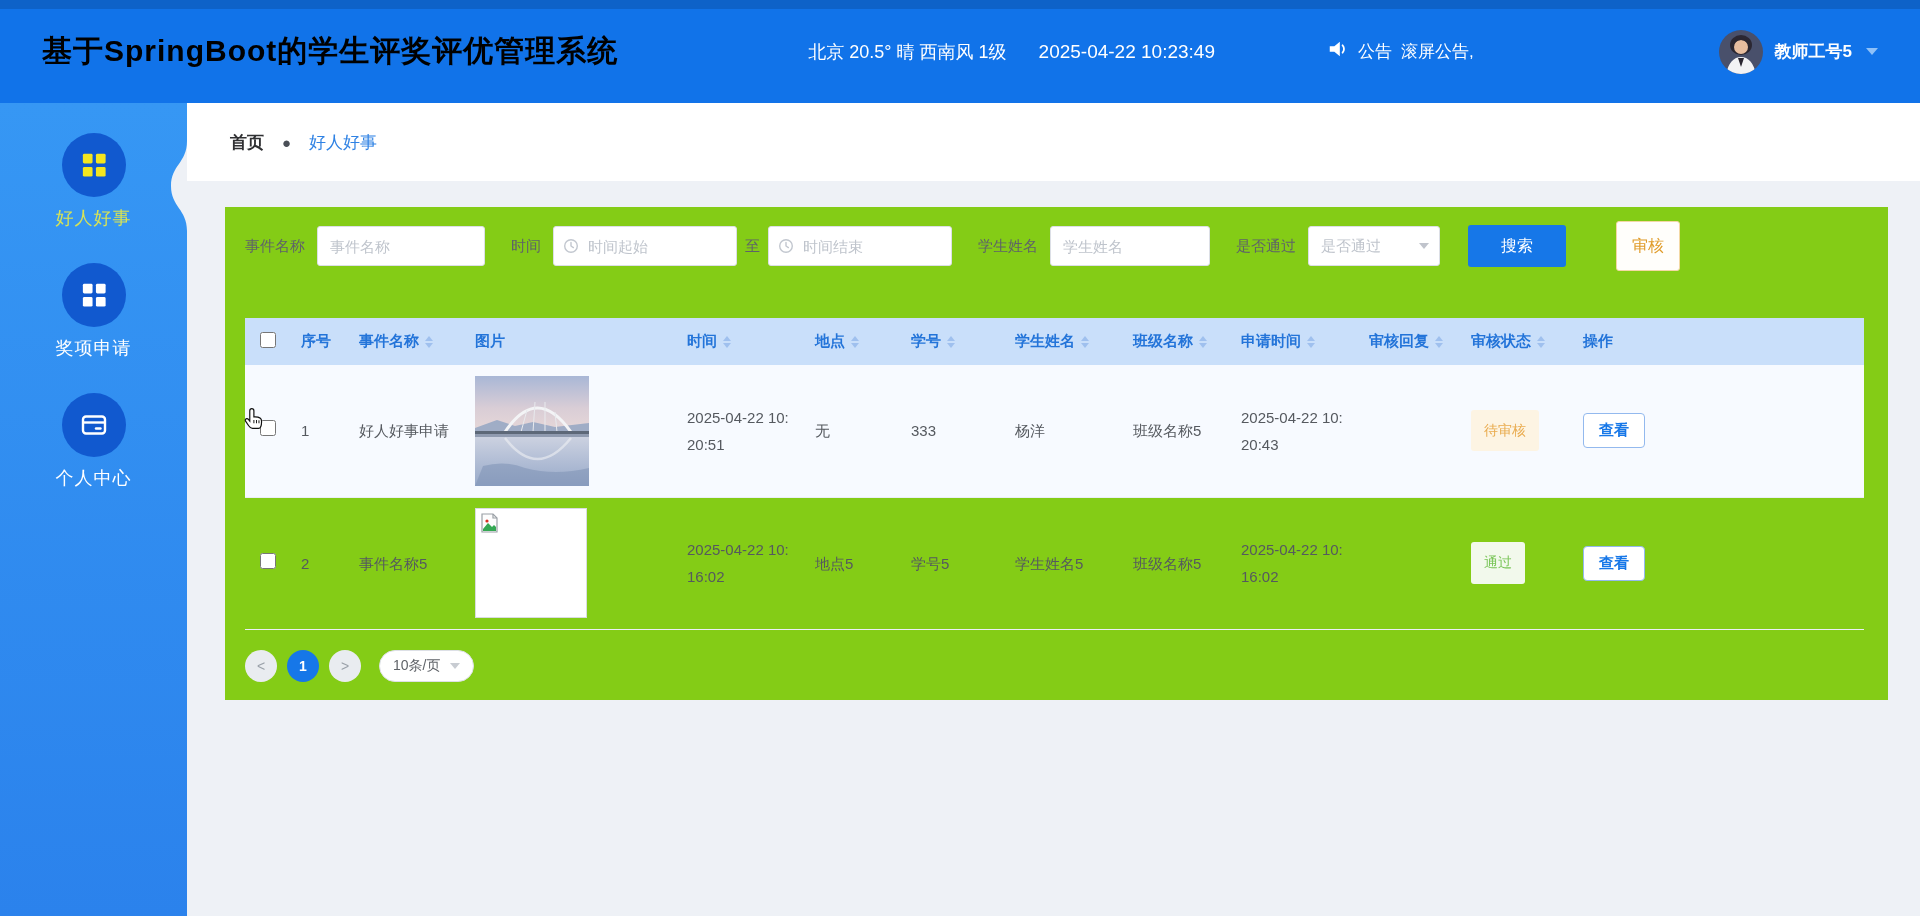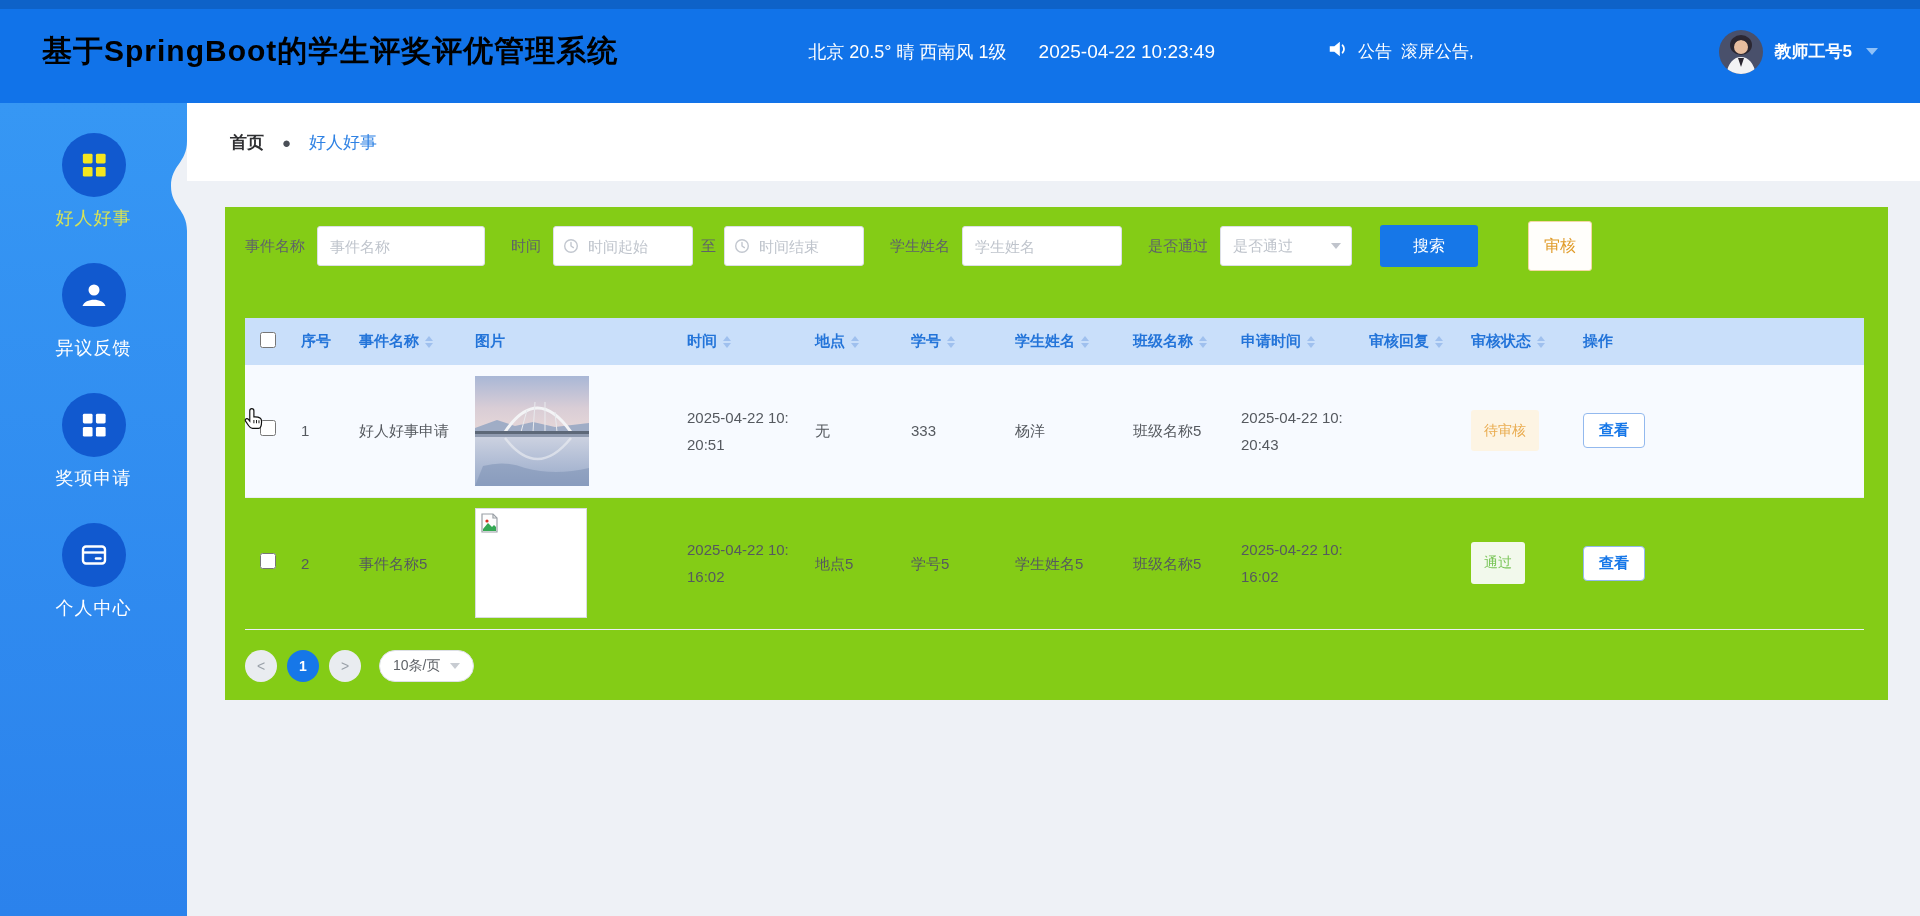--- a/index.html
+++ b/index.html
@@ -41,21 +41,21 @@
   .card { margin:26px 32px 0 38px; background:#84cc16; padding:17px 24px 18px 20px; }
 
   
   .filters { display:flex; align-items:center; height:44px; }
   .f-label { font-size:15px; color:#5f6368; white-space:nowrap; }
   .f-input { height:40px; border:1px solid #dcdfe6; border-radius:3px; background:#fff;
              font-size:15px; color:#333; padding:0 12px; outline:none;
              font-family:"Liberation Sans","DejaVu Sans",sans-serif; }
   .f-input::placeholder { color:#bfc4cc; }
   .time-wrap { position:relative; }
-  .time-wrap .f-input { padding-left:34px; width:140px; }
+  .time-wrap .f-input { padding-left:34px; width:184px; }
   .clock-icon { position:absolute; left:10px; top:12px; }
   .name-input { width:168px; margin-left:12px; }
   .f-select { width:132px; height:40px; border:1px solid #dcdfe6; border-radius:3px; background:#fff;
               display:flex; align-items:center; justify-content:space-between; padding:0 10px 0 12px;
               font-size:15px; color:#bfc4cc; cursor:pointer; }
   .sel-caret { width:0; height:0; border-left:5px solid transparent; border-right:5px solid transparent;
                border-top:6px solid #c0c4cc; }
   .btn-search { margin-left:28px; width:98px; height:42px; background:#1677e8; color:#fff; border:none;
                 border-radius:3px; font-size:16px; cursor:pointer; font-family:inherit; }
   .btn-review { margin-left:50px; width:64px; height:50px; background:#fffefb; color:#e09b28;
@@ -143,29 +143,20 @@
             <rect x="17.5" y="17.5" width="10" height="10" rx="1.5"></rect>
           </g>
       </svg>
     </span>
     <span class="side-label">好人好事</span>
     <svg class="side-notch" viewBox="0 0 16 90">
       <path d="M16,0 C16,22 0,24 0,45 C0,66 16,68 16,90 Z" fill="#eef1f6"></path>
     </svg>
   </div>
 
-  <div class="side-item">
-    <span class="side-circle">
-      <svg width="30" height="30" viewBox="0 0 30 30">
-        <circle cx="15" cy="10" r="5.5" fill="#fff"></circle>
-        <path d="M3.5,26 C6,17.5 24,17.5 26.5,26 Z" fill="#fff"></path>
-      </svg>
-    </span>
-    <span class="side-label">异议反馈</span>
-  </div>
 
   <div class="side-item">
     <span class="side-circle">
       <svg width="30" height="30" viewBox="0 0 31 31">
         <g fill="#fff">
             <rect x="4" y="4" width="10" height="10" rx="1.5"></rect>
             <rect x="17.5" y="4" width="10" height="10" rx="1.5"></rect>
             <rect x="4" y="17.5" width="10" height="10" rx="1.5"></rect>
             <rect x="17.5" y="17.5" width="10" height="10" rx="1.5"></rect>
           </g>

